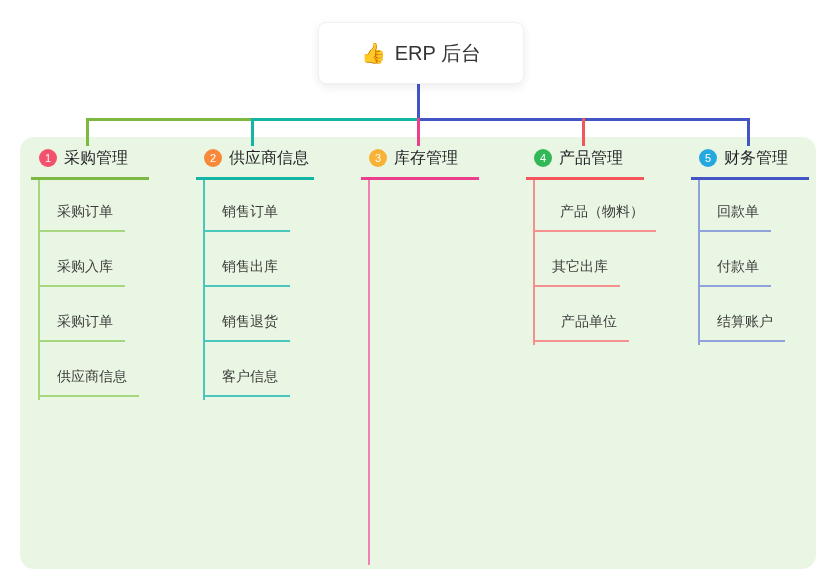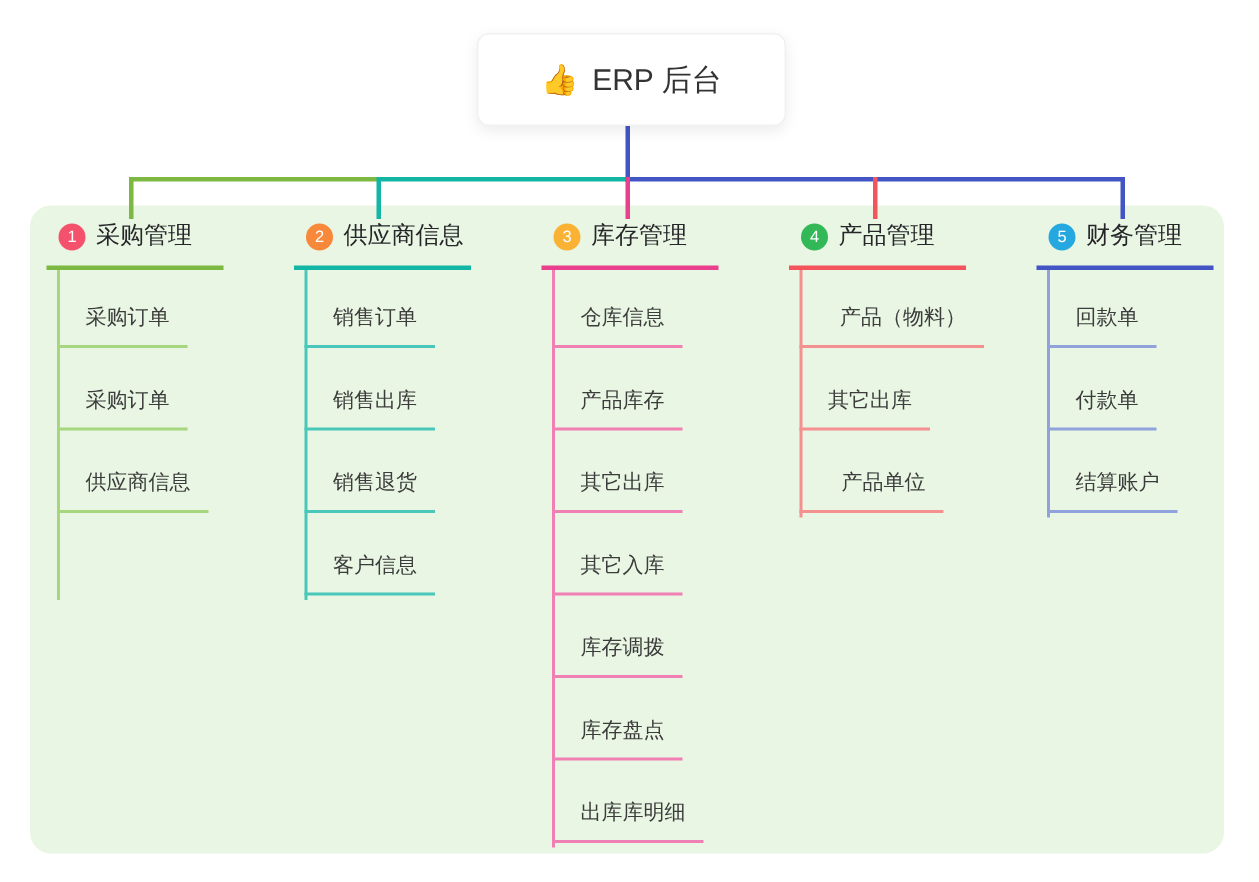--- a/index.html
+++ b/index.html
@@ -70,20 +70,21 @@
   </div>
 
   <div class="col" style="left:31px;">
     <div class="col-header" style="border-bottom-color: rgb(125, 184, 67);">
       <span class="badge" style="background: rgb(244, 81, 108);">1</span>
       <span>采购管理</span>
     </div>
     <div class="spine" style="height: 220px; background: rgb(166, 214, 125);"></div>
     <ul class="children">
         <li style="border-bottom-color: rgb(166, 214, 125);">采购订单</li>
+        <li style="border-bottom-color: rgb(166, 214, 125);">采购入库</li>
         <li style="border-bottom-color: rgb(166, 214, 125);">采购订单</li>
         <li style="border-bottom-color: rgb(166, 214, 125); text-align: right;">供应商信息</li>
       </ul>
   </div>
 
   <div class="col" style="left:196px;">
     <div class="col-header" style="border-bottom-color: rgb(19, 181, 165);">
       <span class="badge" style="background: rgb(248, 137, 59);">2</span>
       <span>供应商信息</span>
     </div>
@@ -95,29 +96,20 @@
         <li style="border-bottom-color: rgb(73, 199, 186);">客户信息</li>
       </ul>
   </div>
 
   <div class="col" style="left:361px;">
     <div class="col-header" style="border-bottom-color: rgb(234, 63, 140);">
       <span class="badge" style="background: rgb(249, 178, 52);">3</span>
       <span>库存管理</span>
     </div>
     <div class="spine" style="height: 385px; background: rgb(240, 127, 180);"></div>
-    <ul class="children">
-        <li style="border-bottom-color: rgb(240, 127, 180);">仓库信息</li>
-        <li style="border-bottom-color: rgb(240, 127, 180);">产品库存</li>
-        <li style="border-bottom-color: rgb(240, 127, 180);">其它出库</li>
-        <li style="border-bottom-color: rgb(240, 127, 180);">其它入库</li>
-        <li style="border-bottom-color: rgb(240, 127, 180);">库存调拨</li>
-        <li style="border-bottom-color: rgb(240, 127, 180);">库存盘点</li>
-        <li style="border-bottom-color: rgb(240, 127, 180);">出库库明细</li>
-      </ul>
   </div>
 
   <div class="col" style="left:526px;">
     <div class="col-header" style="border-bottom-color: rgb(244, 85, 92);">
       <span class="badge" style="background: rgb(51, 184, 87);">4</span>
       <span>产品管理</span>
     </div>
     <div class="spine" style="height: 165px; background: rgb(245, 144, 145);"></div>
     <ul class="children">
         <li style="border-bottom-color: rgb(245, 144, 145); padding-left: 27px;">产品（物料）</li>

